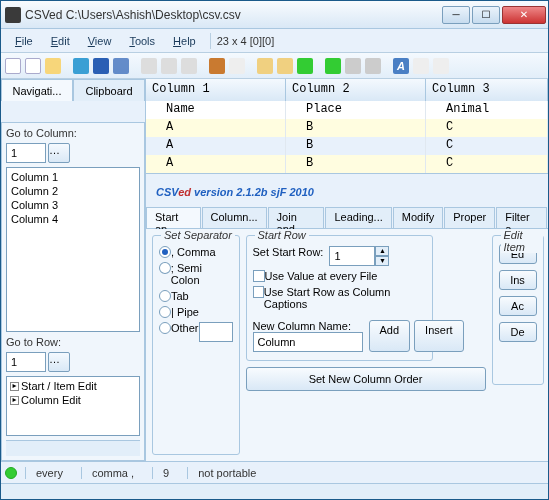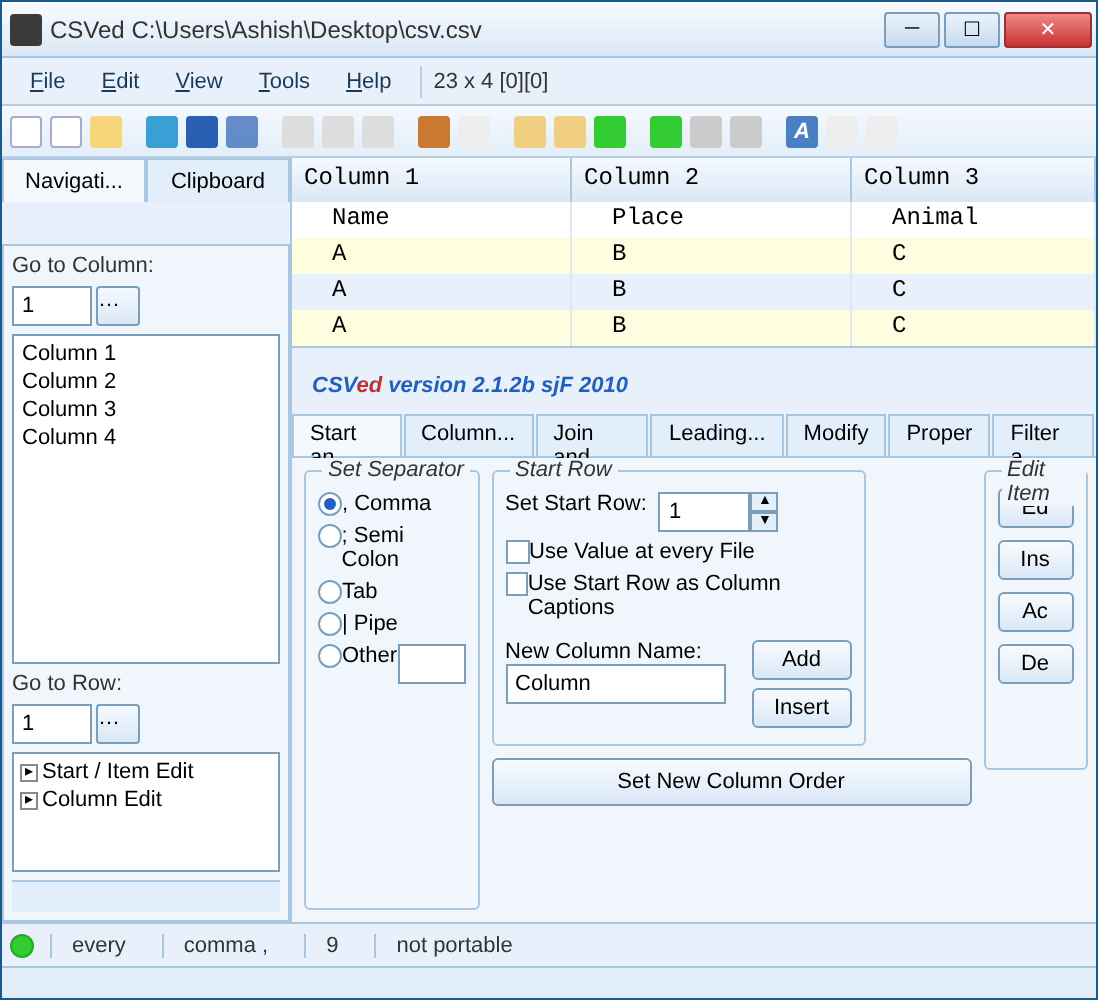--- a/index.html
+++ b/index.html
@@ -250,21 +250,21 @@
             <div class="check-row">
                 <span class="checkbox"></span>
                 <span>Use Start Row as Column Captions</span>
               </div>
             <div style="height:6px"></div>
             <div class="field-row" style="justify-content:space-between">
               <div>
                 <div>New Column Name:</div>
                 <input class="text-input" style="width: 110px;" value="Column">
               </div>
-              <div style="display:flex;flex-direction:column;gap:4px">
+              <div style="display:flex;flex-direction:row;gap:4px">
                 <div class="btn">Add</div>
                 <div class="btn">Insert</div>
               </div>
             </div>
           </div>
           <div class="btn wide-btn">Set New Column Order</div>
         </div>
 
         <div class="right-edge">
           <div class="groupbox" style="width:52px;height:150px">

